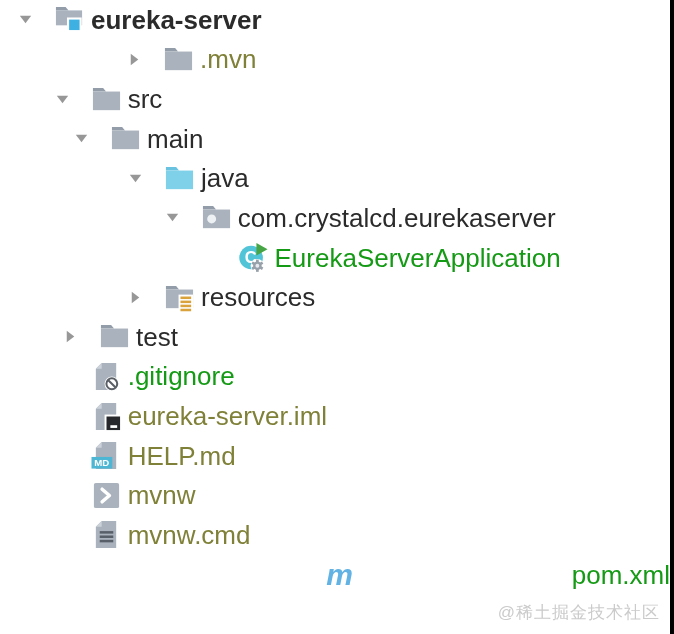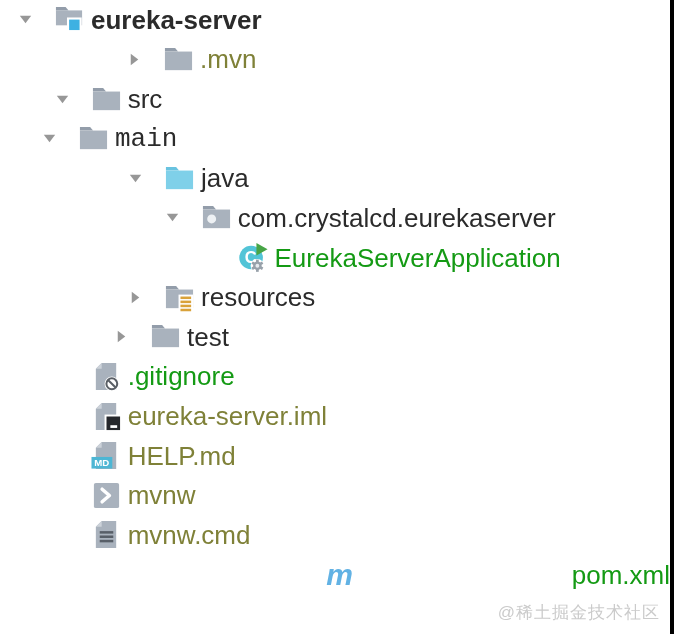--- a/index.html
+++ b/index.html
@@ -170,21 +170,21 @@
             <use href="#tri-down"></use>
           </svg>
         </span>
     <span class="icon">
           <svg class="ic-svg" viewBox="0 0 32 32">
             <use href="#folder-icon"></use>
           </svg>
         </span>
     <span class="label c-default">src</span>
   </div>
-      <div class="row" style="padding-left: 41px; font-family: Liberation Mono, monospace;">
+      <div class="row" style="padding-left: 73px;">
     <span class="chev">
           <svg class="chev-svg" viewBox="0 0 18 18">
             <use href="#tri-down"></use>
           </svg>
         </span>
     <span class="icon">
           <svg class="ic-svg" viewBox="0 0 32 32">
             <use href="#folder-icon"></use>
           </svg>
         </span>
@@ -231,21 +231,21 @@
             <use href="#tri-right"></use>
           </svg>
         </span>
     <span class="icon">
           <svg class="ic-svg" viewBox="0 0 32 32">
             <use href="#resources-folder-icon"></use>
           </svg>
         </span>
     <span class="label c-default">resources</span>
   </div>
-      <div class="row" style="padding-left: 113px;">
+      <div class="row" style="padding-left: 62px;">
     <span class="chev">
           <svg class="chev-svg" viewBox="0 0 18 18">
             <use href="#tri-right"></use>
           </svg>
         </span>
     <span class="icon">
           <svg class="ic-svg" viewBox="0 0 32 32">
             <use href="#folder-icon"></use>
           </svg>
         </span>

